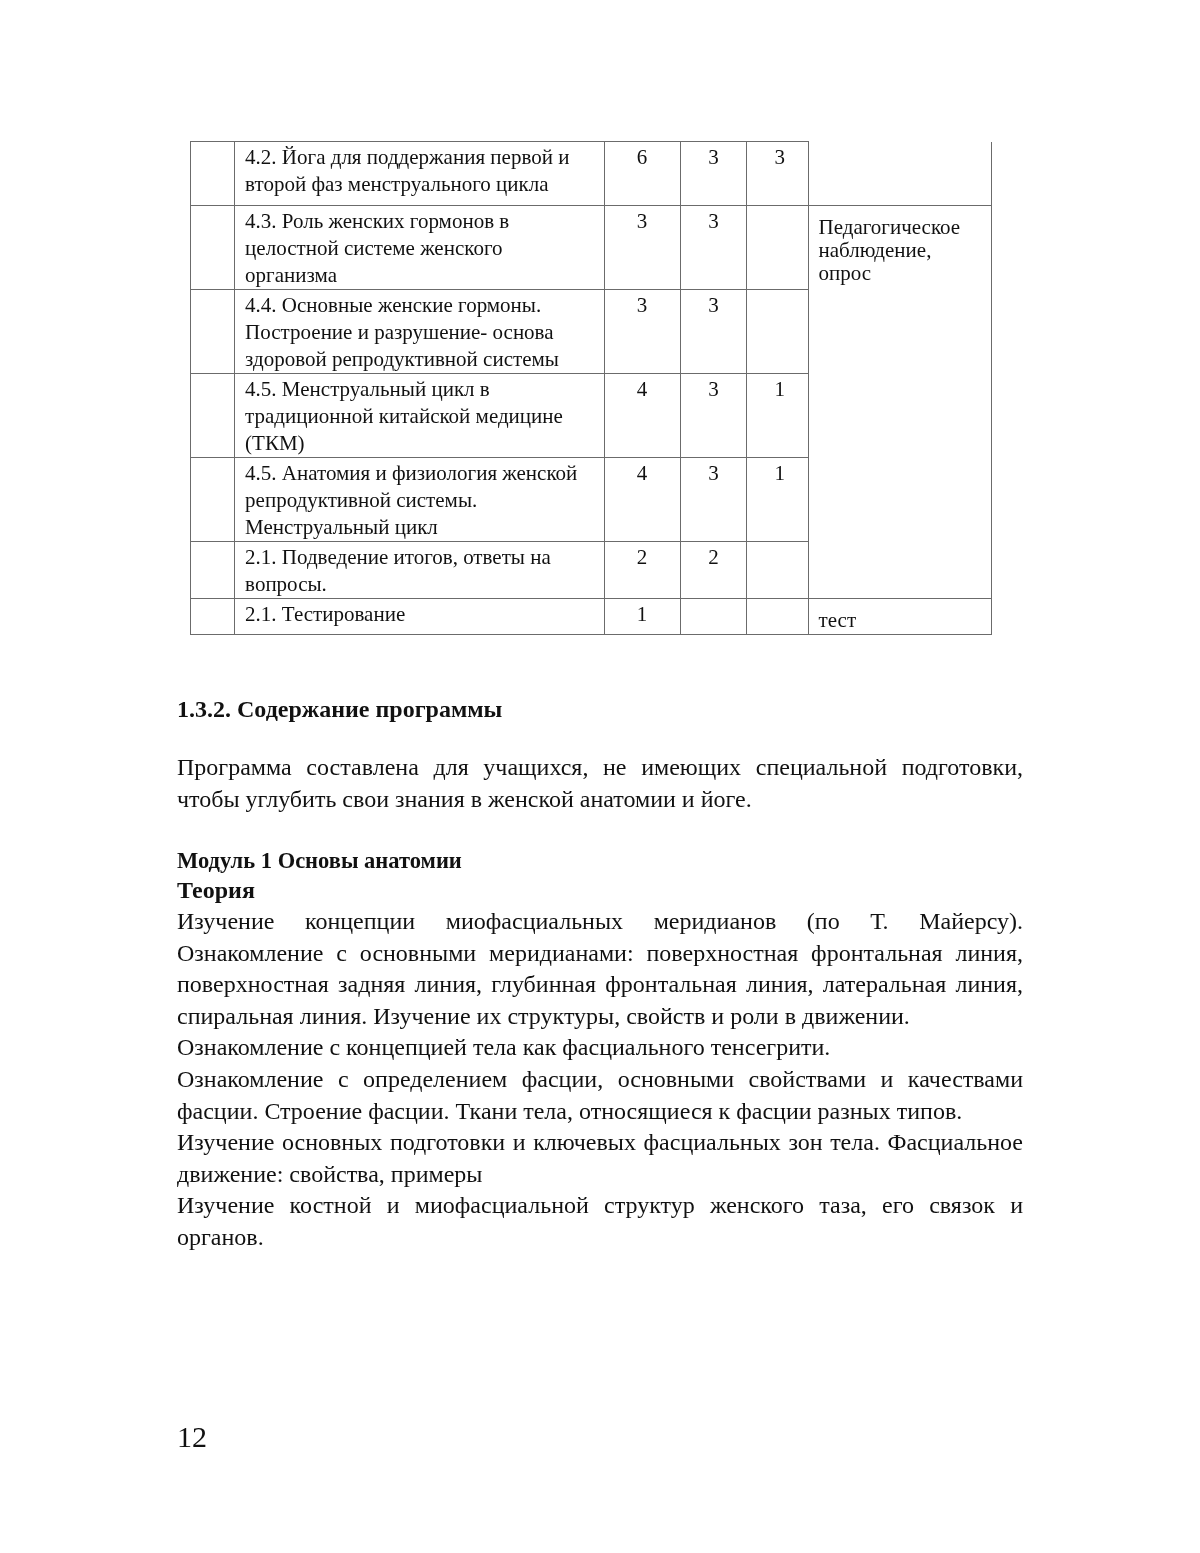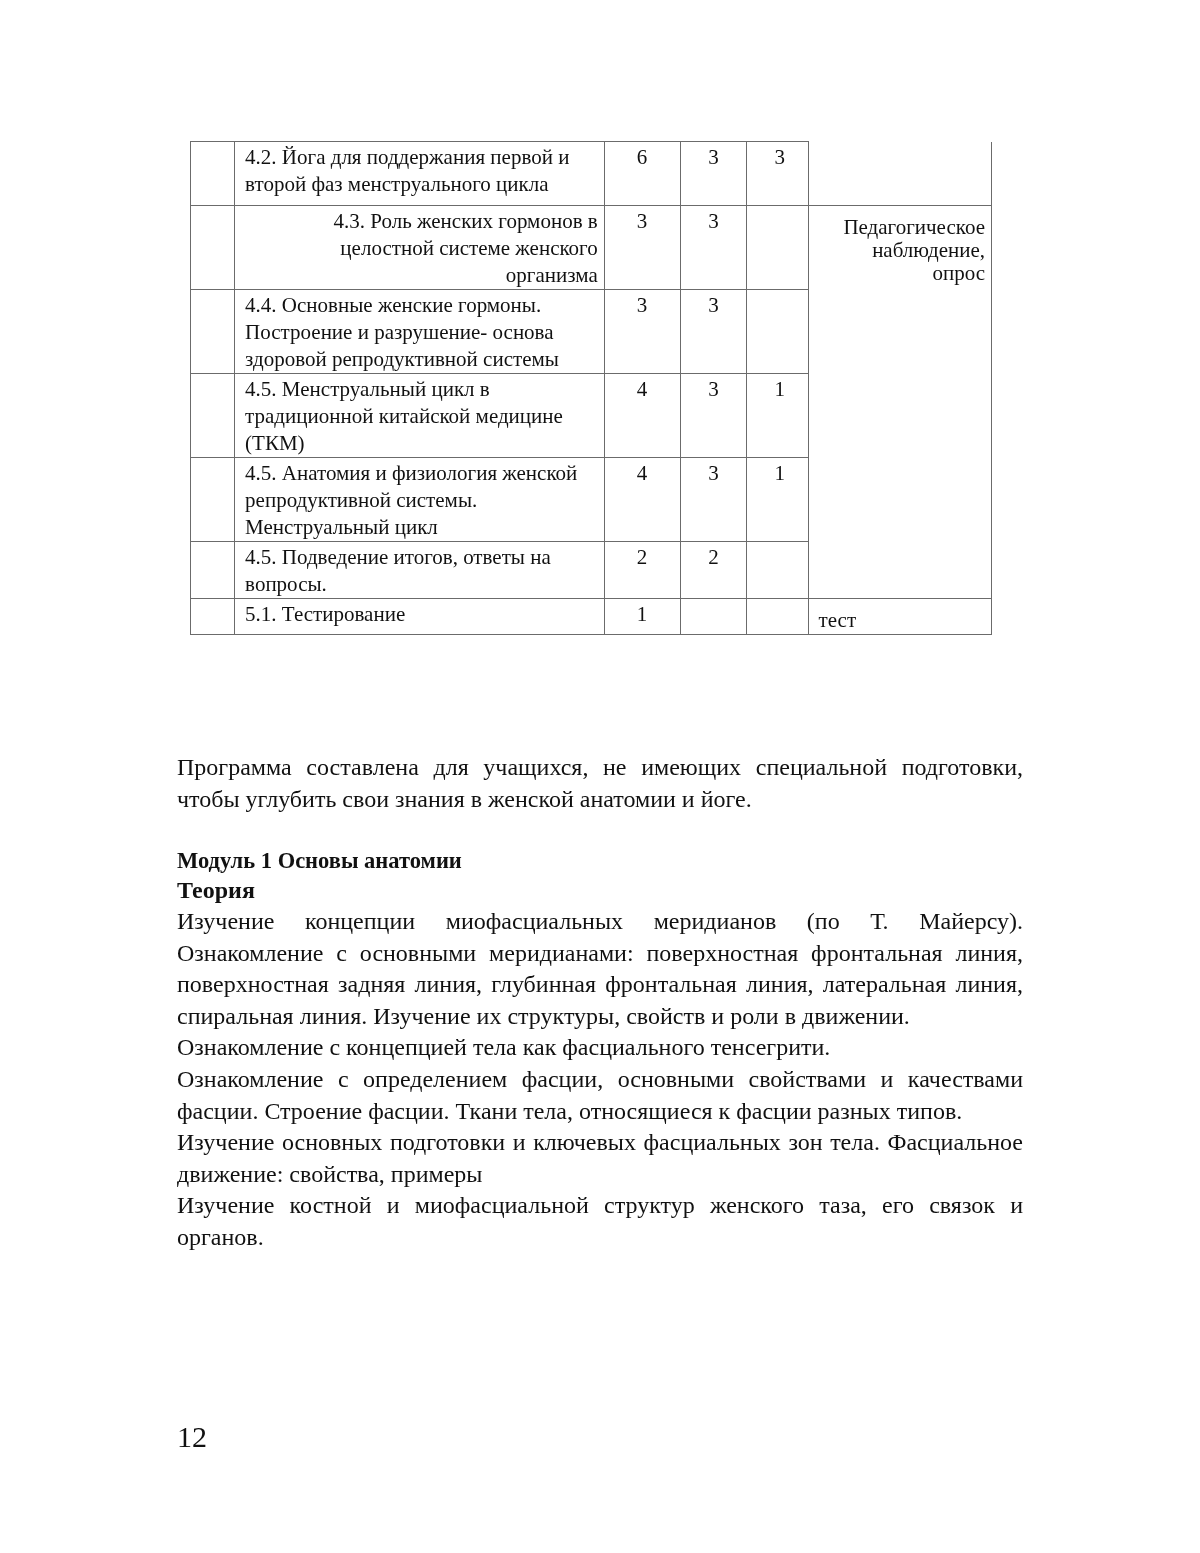--- a/index.html
+++ b/index.html
@@ -17,21 +17,21 @@
   .tbl col.c3 { width: 86px; }
   .tbl col.c4 { width: 69px; }
   .tbl col.c5 { width: 192px; }
   .tbl td.topic { padding: 2px 6px 0 10px; }
   .tbl td.num { text-align: center; padding-top: 2px; }
   .tbl td.num3 { text-align: left; padding-left: 27px; padding-top: 2px; }
   .tbl td.ctrl { font-size: 21px; line-height: 23px; padding: 10px 6px 0 10px; }
   .tbl td.open-top { border-top: none; }
 
   .r1 td { height: 53px; }
-  .r2 td { height: 53px; text-align: right; }
+  .r2 td { height: 53px; }
   .r3 td { height: 80px; }
   .r4 td { height: 80px; }
   .r5 td { height: 80px; }
   .r6 td { height: 53px; }
   .r7 td { height: 25px; }
 
   
   .h-section { position: absolute; left: 177px; top: 696px; font-size: 24px; font-weight: bold; margin: 0; }
   .para { position: absolute; left: 177px; width: 846px; font-size: 24px; line-height: 31.6px;
           text-align: justify; margin: 0; }
@@ -89,36 +89,37 @@
       </tr>
       <tr class="r5">
         <td></td>
         <td class="topic">4.5. Анатомия и физиология женской репродуктивной системы. Менструальный цикл</td>
         <td class="num">4</td>
         <td class="num">3</td>
         <td class="num3">1</td>
       </tr>
       <tr class="r6">
         <td></td>
-        <td class="topic">4.5. Подведение итогов, ответы на вопросы.</td>
+        <td class="topic">2.1. Подведение итогов, ответы на вопросы.</td>
         <td class="num">2</td>
         <td class="num">2</td>
         <td class="num3"></td>
       </tr>
       <tr class="r7">
         <td></td>
-        <td class="topic">5.1. Тестирование</td>
+        <td class="topic">2.1. Тестирование</td>
         <td class="num">1</td>
         <td class="num"></td>
         <td class="num3"></td>
         <td class="ctrl">тест</td>
       </tr>
     </tbody>
   </table>
 
+  <h2 class="h-section">1.3.2. Содержание программы</h2>
   <p class="para intro">Программа составлена для учащихся, не имеющих специальной подготовки, чтобы углубить свои знания в женской анатомии и  йоге.</p>
 
   <h3 class="mod-h">Модуль 1 Основы анатомии</h3>
   <h4 class="theory-h">Теория</h4>
 
   <div class="para theory">
     <p>Изучение концепции миофасциальных меридианов (по Т. Майерсу). Ознакомление с основными меридианами: поверхностная фронтальная линия, поверхностная задняя линия, глубинная фронтальная линия, латеральная линия, спиральная линия. Изучение их структуры, свойств и роли в движении.</p>
     <p>Ознакомление с  концепцией тела как фасциального тенсегрити.</p>
     <p>Ознакомление с определением фасции, основными свойствами и качествами фасции. Строение фасции. Ткани тела, относящиеся к фасции разных типов.</p>
     <p>Изучение основных подготовки и ключевых фасциальных зон тела. Фасциальное движение: свойства, примеры</p>

